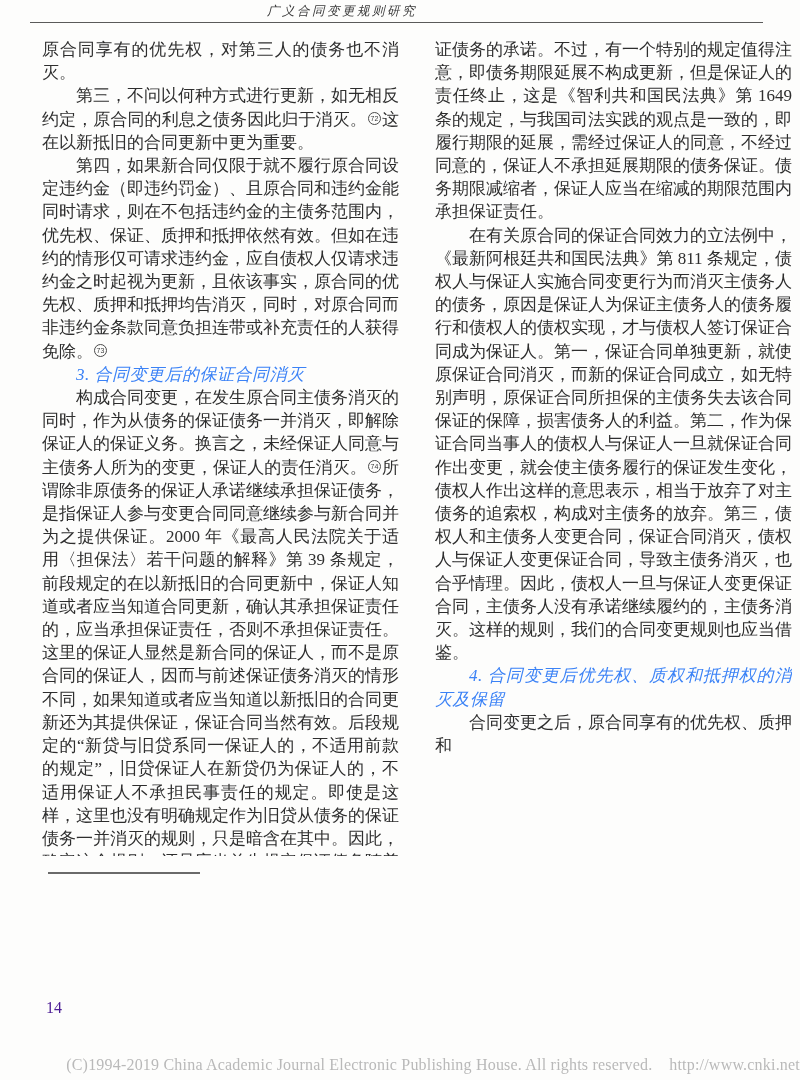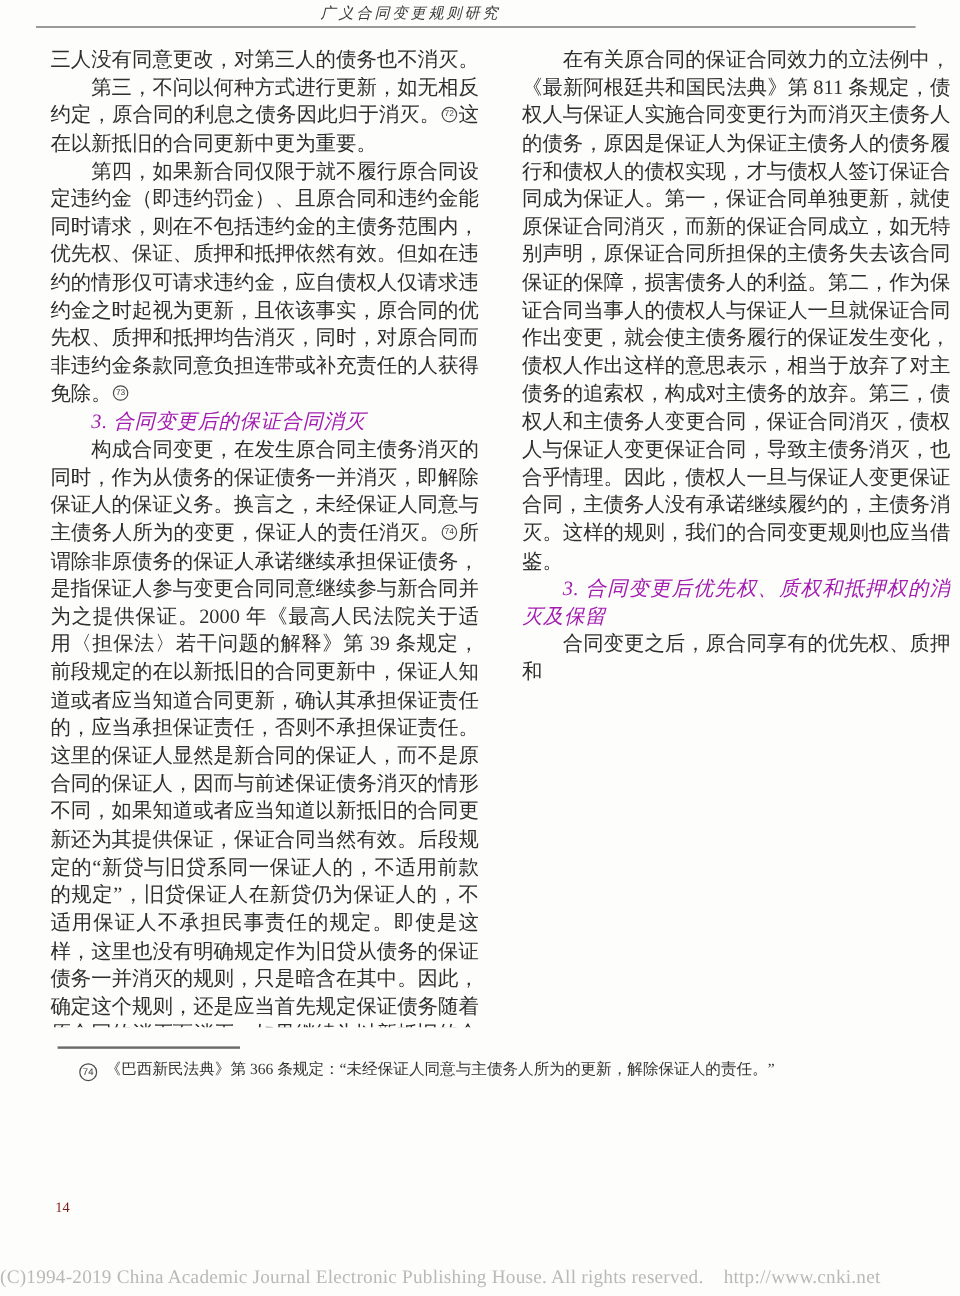--- a/index.html
+++ b/index.html
@@ -26,21 +26,21 @@
     position:absolute;top:38px;width:357px;height:818px;
     overflow:hidden;
     font-size:17px;line-height:23.2px;
     text-align:justify;
   }
   .col-left{left:42px;}
   .col-right{left:435px;}
   .col p{margin:0;padding:0;}
   .col p.para{text-indent:2em;}
   .col p.cont{text-indent:0;}
-  .col p.heading{text-indent:2em;font-style:italic;letter-spacing:0.5px;color:#a21caf;}
+  .col p.heading{text-indent:2em;font-style:italic;letter-spacing:0.5px;color:#3b82f6;}
   .fn-ref{
     display:inline-block;width:11px;height:11px;
     border:1px solid #4a4a4a;border-radius:50%;
     font-family:"Liberation Sans","DejaVu Sans",sans-serif;
     font-size:7px;line-height:11px;text-align:center;
     vertical-align:4px;text-indent:0;letter-spacing:0;
     margin:0 1px;color:#3a3a3a;font-style:normal;
   }
   .footnote-rule{
     position:absolute;top:872px;left:48px;width:152px;height:2px;
@@ -54,54 +54,54 @@
   .fn-num{
     display:inline-block;width:13px;height:13px;
     border:1px solid #4a4a4a;border-radius:50%;
     font-family:"Liberation Sans","DejaVu Sans",sans-serif;
     font-size:8px;line-height:13px;text-align:center;
     vertical-align:-1px;text-indent:0;
     margin-right:7px;color:#3a3a3a;
   }
   .page-number{
     position:absolute;top:999px;left:46px;
-    font-size:12px;color:#7f1d1d;
+    font-size:16px;color:#4c1d95;
   }
   .footer-copyright{
     position:absolute;top:1056px;left:0;width:800px;
     font-size:16px;color:#b9b9b9;
-    white-space:pre;letter-spacing:0.2px;
+    white-space:pre;letter-spacing:0.2px;text-align:right;
   }
 </style>
 </head>
 <body>
 
 <div class="page">
 
   <div class="header-title">广义合同变更规则研究</div>
 
   <div class="header-rule"></div>
 
   <div class="col col-left">
-      <p class="cont">三人没有同意更改，对第三人的债务也不消灭。</p>
+      <p class="cont">原合同享有的优先权，对第三人的债务也不消灭。</p>
       <p class="para">第三，不问以何种方式进行更新，如无相反约定，原合同的利息之债务因此归于消灭。<span class="fn-ref">72</span>这在以新抵旧的合同更新中更为重要。</p>
       <p class="para">第四，如果新合同仅限于就不履行原合同设定违约金（即违约罚金）、且原合同和违约金能同时请求，则在不包括违约金的主债务范围内，优先权、保证、质押和抵押依然有效。但如在违约的情形仅可请求违约金，应自债权人仅请求违约金之时起视为更新，且依该事实，原合同的优先权、质押和抵押均告消灭，同时，对原合同而非违约金条款同意负担连带或补充责任的人获得免除。<span class="fn-ref">73</span></p>
       <p class="heading">3. 合同变更后的保证合同消灭</p>
       <p class="para">构成合同变更，在发生原合同主债务消灭的同时，作为从债务的保证债务一并消灭，即解除保证人的保证义务。换言之，未经保证人同意与主债务人所为的变更，保证人的责任消灭。<span class="fn-ref">74</span>所谓除非原债务的保证人承诺继续承担保证债务，是指保证人参与变更合同同意继续参与新合同并为之提供保证。2000 年《最高人民法院关于适用〈担保法〉若干问题的解释》第 39 条规定，前段规定的在以新抵旧的合同更新中，保证人知道或者应当知道合同更新，确认其承担保证责任的，应当承担保证责任，否则不承担保证责任。这里的保证人显然是新合同的保证人，而不是原合同的保证人，因而与前述保证债务消灭的情形不同，如果知道或者应当知道以新抵旧的合同更新还为其提供保证，保证合同当然有效。后段规定的“新贷与旧贷系同一保证人的，不适用前款的规定”，旧贷保证人在新贷仍为保证人的，不适用保证人不承担民事责任的规定。即使是这样，这里也没有明确规定作为旧贷从债务的保证债务一并消灭的规则，只是暗含在其中。因此，确定这个规则，还是应当首先规定保证债务随着原合同的消灭而消灭，如果继续为以新抵旧的合同更新提供保证，就是对新的保</p>
     </div>
 
   <div class="col col-right">
+      <p class="cont">证债务的承诺。不过，有一个特别的规定值得注意，即债务期限延展不构成更新，但是保证人的责任终止，这是《智利共和国民法典》第 1649 条的规定，与我国司法实践的观点是一致的，即履行期限的延展，需经过保证人的同意，不经过同意的，保证人不承担延展期限的债务保证。债务期限减缩者，保证人应当在缩减的期限范围内承担保证责任。</p>
       <p class="para">在有关原合同的保证合同效力的立法例中，《最新阿根廷共和国民法典》第 811 条规定，债权人与保证人实施合同变更行为而消灭主债务人的债务，原因是保证人为保证主债务人的债务履行和债权人的债权实现，才与债权人签订保证合同成为保证人。第一，保证合同单独更新，就使原保证合同消灭，而新的保证合同成立，如无特别声明，原保证合同所担保的主债务失去该合同保证的保障，损害债务人的利益。第二，作为保证合同当事人的债权人与保证人一旦就保证合同作出变更，就会使主债务履行的保证发生变化，债权人作出这样的意思表示，相当于放弃了对主债务的追索权，构成对主债务的放弃。第三，债权人和主债务人变更合同，保证合同消灭，债权人与保证人变更保证合同，导致主债务消灭，也合乎情理。因此，债权人一旦与保证人变更保证合同，主债务人没有承诺继续履约的，主债务消灭。这样的规则，我们的合同变更规则也应当借鉴。</p>
-      <p class="heading">3. 合同变更后优先权、质权和抵押权的消灭及保留</p>
+      <p class="heading">4. 合同变更后优先权、质权和抵押权的消灭及保留</p>
       <p class="para">合同变更之后，原合同享有的优先权、质押和</p>
     </div>
 
   <div class="footnote-rule"></div>
 
   <div class="footnotes">
-      <p><span class="fn-num">74</span>《巴西新民法典》第 366 条规定：“未经保证人同意与主债务人所为的更新，解除保证人的责任。”</p>
     </div>
 
   <div class="page-number">14</div>
 
   <div class="footer-copyright">(C)1994-2019 China Academic Journal Electronic Publishing House. All rights reserved.    http://www.cnki.net</div>
 
 </div>
 
 </body></html>

